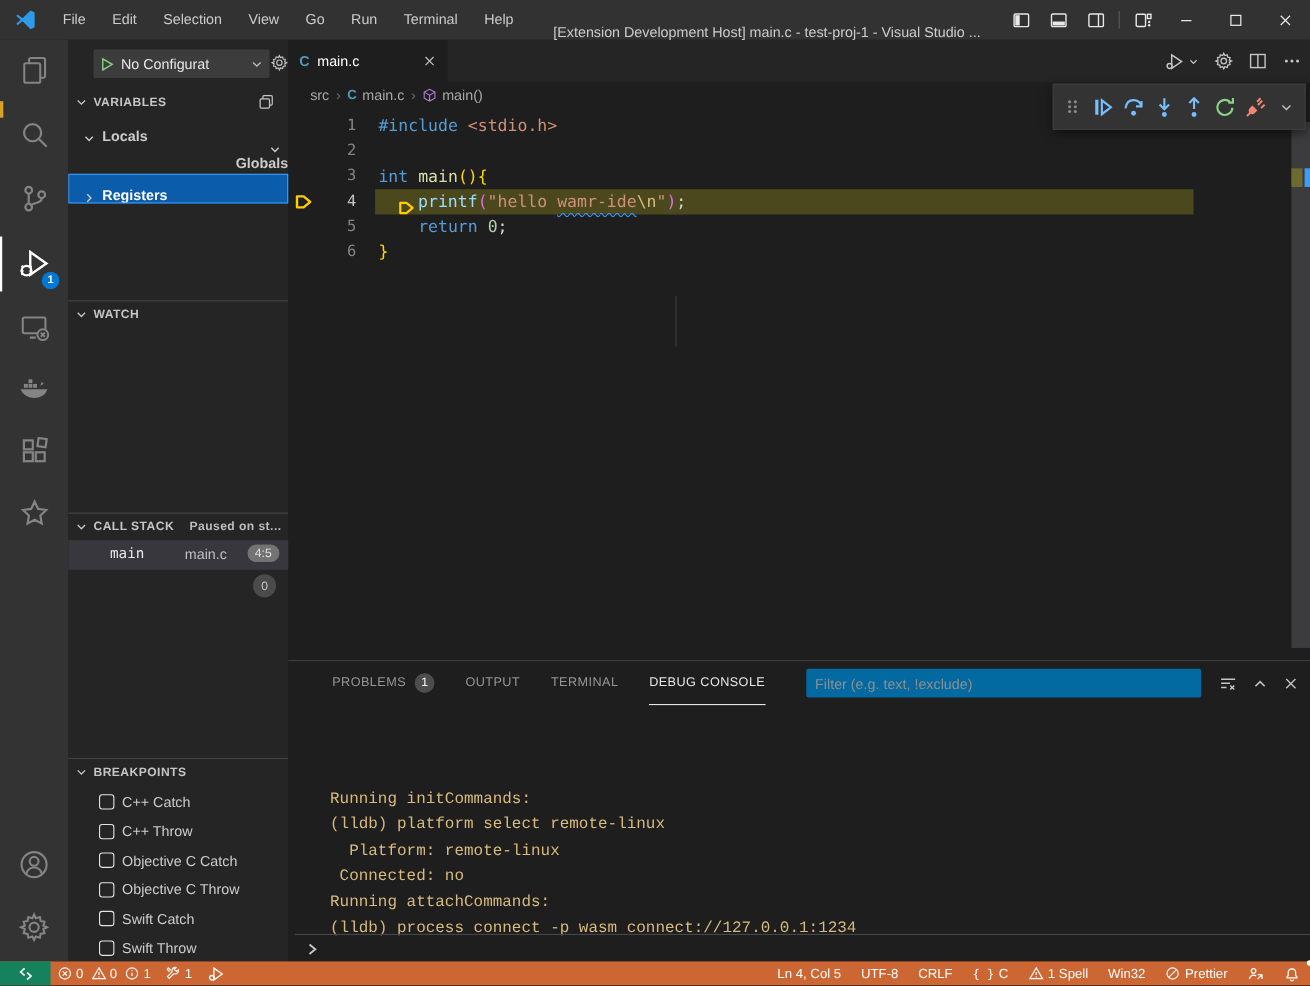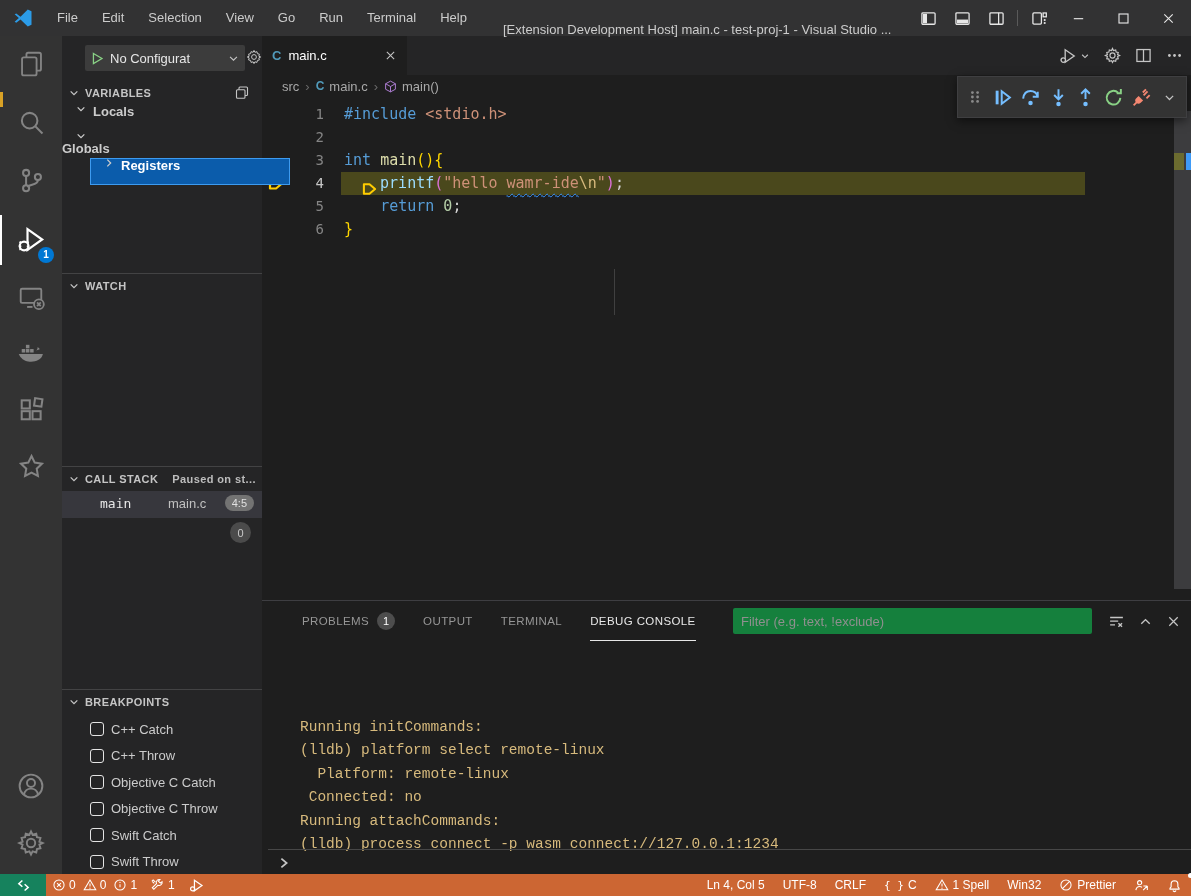--- a/index.html
+++ b/index.html
@@ -27,21 +27,21 @@
 
 
 .sidebar{position:absolute;left:62px;top:36px;width:200px;height:838px;background:#252526;font-size:13px;z-index:5}
 .runbar{position:absolute;left:0;top:0;width:200px;height:44px}
 .cfg-dd{position:absolute;left:23px;top:9px;width:160px;height:26px;background:#3c3c3c;border-radius:2px;display:flex;align-items:center;padding:0 6px;overflow:hidden}
 .cfg-dd .lbl{flex:1;color:#e7e7e7;font-size:13px;white-space:nowrap;overflow:hidden;margin-left:6px}
 .runbar-gear{position:absolute;right:0px;top:13px}
 .section-h{position:absolute;left:0;width:200px;height:22px;display:flex;align-items:center;font-size:11px;font-weight:bold;letter-spacing:.4px;color:#c5c5c5}
 .section-h .chev{margin:0 6px 0 7px}
 .bordered{border-top:1px solid rgba(204,204,204,.18)}
-.tree-row{position:absolute;left:0;width:200px;height:27px;display:flex;align-items:flex-start;color:#cccccc}
+.tree-row{position:absolute;left:0;width:200px;height:27px;display:flex;align-items:flex-end;color:#cccccc}
 .tree-row .chev{margin:0 7px 0 14px}
 .tree-row.selected{background:#0b5cab;outline:1px solid #3d9bf0;outline-offset:-1px;color:#fff;font-weight:bold}
 .tree-row .tl{font-weight:bold}
 .copy-icon{position:absolute;right:12px;top:3px}
 .cs-status{margin-left:14px;font-size:11px;font-weight:bold;color:#bdbdbd}
 .frame-row{position:absolute;left:0;top:455px;width:200px;height:27px;background:#37373d}
 .fr-fn{position:absolute;left:38px;top:5px;font-family:"DejaVu Sans Mono",monospace;font-size:13px;color:#e8e8e8}
 .fr-file{position:absolute;left:106px;top:5px;color:#c0c0c0}
 .fr-pos{position:absolute;right:8px;top:4px;background:#737373;color:#e0e0e0;font-size:11px;border-radius:10px;padding:2px 7px}
 .zero-badge{position:absolute;right:11px;top:486px;width:21px;height:21px;border-radius:11px;background:#4b4b4b;color:#c8c8c8;font-size:11px;display:flex;align-items:center;justify-content:center}
@@ -84,21 +84,21 @@
 .ruler .m-blue{position:absolute;right:0;top:42px;width:5px;height:17px;background:#3f9bf7}
 .dbg-toolbar{position:absolute;left:695px;top:40px;width:230px;height:42px;background:#333333;border:1px solid #3f3f41;box-shadow:0 3px 9px rgba(0,0,0,.5);display:flex;align-items:center;padding:0 6px;gap:6px;z-index:20}
 .dtb-btn{width:26px;height:30px;display:flex;align-items:center;justify-content:center}
 
 
 .panel{position:absolute;left:0;top:564px;width:929px;height:274px;background:#1e1e1e;border-top:1px solid #3e3e42}
 .panel-tabs{position:absolute;left:40px;top:0;height:40px;display:flex;gap:28px;align-items:center}
 .ptab{display:flex;align-items:center;gap:8px;font-size:11.5px;letter-spacing:.4px;color:#969696;height:40px}
 .ptab.active{color:#e7e7e7;border-bottom:1px solid #e7e7e7}
 .ptab-badge{min-width:18px;height:18px;border-radius:9px;background:#4d4d4d;color:#fff;font-size:11px;line-height:18px;text-align:center;letter-spacing:0}
-.filter-input{position:absolute;right:99px;top:7px;width:359px;height:26px;background:#15803d;border:none;border-radius:2px;color:#ddd;font-size:13px;padding:0 8px;font-family:"Liberation Sans",sans-serif}
+.filter-input{position:absolute;right:99px;top:7px;width:359px;height:26px;background:#0369a1;border:none;border-radius:2px;color:#ddd;font-size:13px;padding:0 8px;font-family:"Liberation Sans",sans-serif}
 .filter-input::placeholder{color:#8f8f8f}
 .panel-actions{position:absolute;right:10px;top:0;height:40px;display:flex;align-items:center;gap:13px}
 .console{position:absolute;left:38px;top:44px;font-family:Liberation Mono, monospace;font-size:14.5px;line-height:23.5px;color:#d7ba7d;white-space:pre}
 .repl{position:absolute;left:6px;right:0;top:248px;height:26px;border-top:1px solid #474747;display:flex;align-items:center;padding-left:9px}
 
 
 .statusbar{position:absolute;left:0;bottom:0;width:1191px;height:22px;background:#cc6633;display:flex;align-items:center;color:#ffffff;font-size:12px;z-index:60}
 .sb-remote{width:46px;height:22px;background:#16825d;display:flex;align-items:center;justify-content:center}
 .sb-item{display:flex;align-items:center;gap:4px;padding:0 7px;height:22px}
 .sb-group{display:flex;align-items:center;gap:3px;padding:0 6px}
@@ -295,21 +295,21 @@
         <span class="tl">Locals</span>
       </div>
 
       <div class="tree-row var-row" style="top: 95px; flex-direction: column;">
         <svg class="chev" width="10" height="10" viewBox="0 0 12 12" stroke="#cccccc" fill="none" stroke-width="1.5">
           <path d="M2 4l4 4 4-4"></path>
         </svg>
         <span class="tl">Globals</span>
       </div>
 
-      <div class="tree-row var-row selected" style="top: 122px; margin-left: 28px;">
+      <div class="tree-row var-row selected" style="top: 122px;">
         <svg class="chev right" width="10" height="10" viewBox="0 0 12 12" stroke="#cccccc" fill="none" stroke-width="1.5" style="transform: rotate(-90deg);">
           <path d="M2 4l4 4 4-4"></path>
         </svg>
         <span class="tl">Registers</span>
       </div>
     </div>
 
   <div class="section-h bordered" style="top:237px;height:24px">
     <svg class="chev" width="10" height="10" viewBox="0 0 12 12" stroke="#c5c5c5" fill="none" stroke-width="1.5">
         <path d="M2 4l4 4 4-4"></path>

